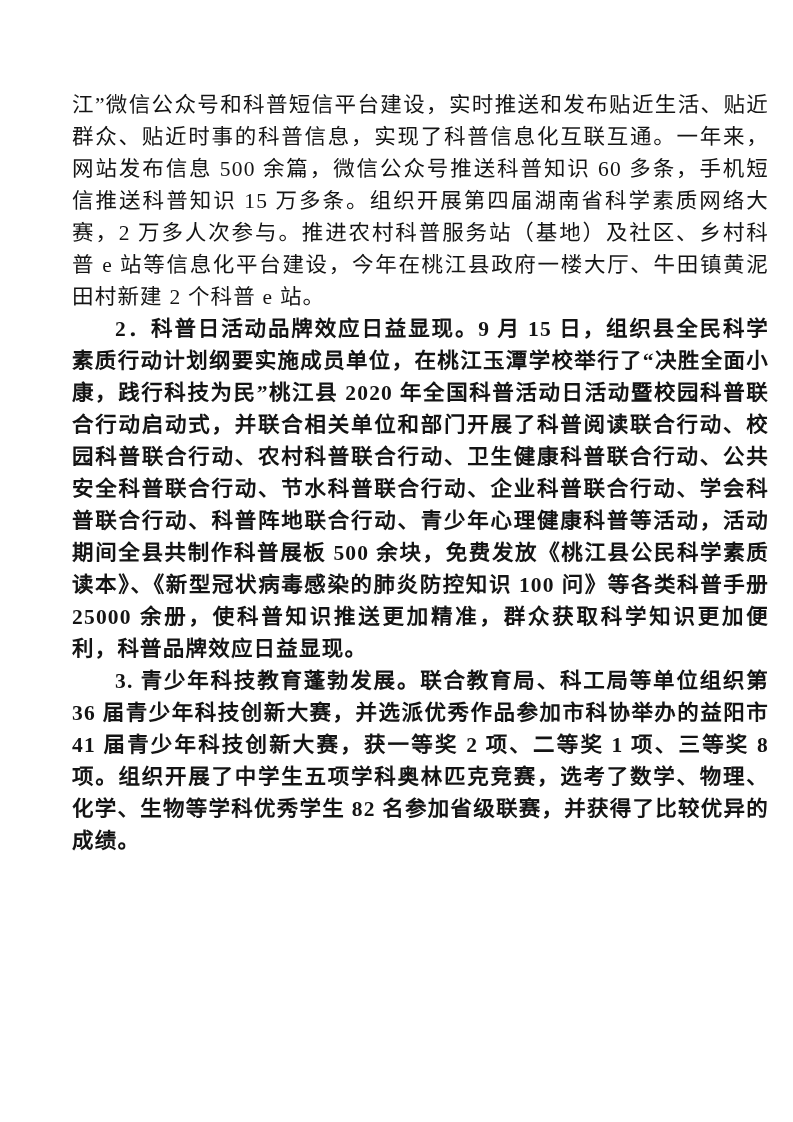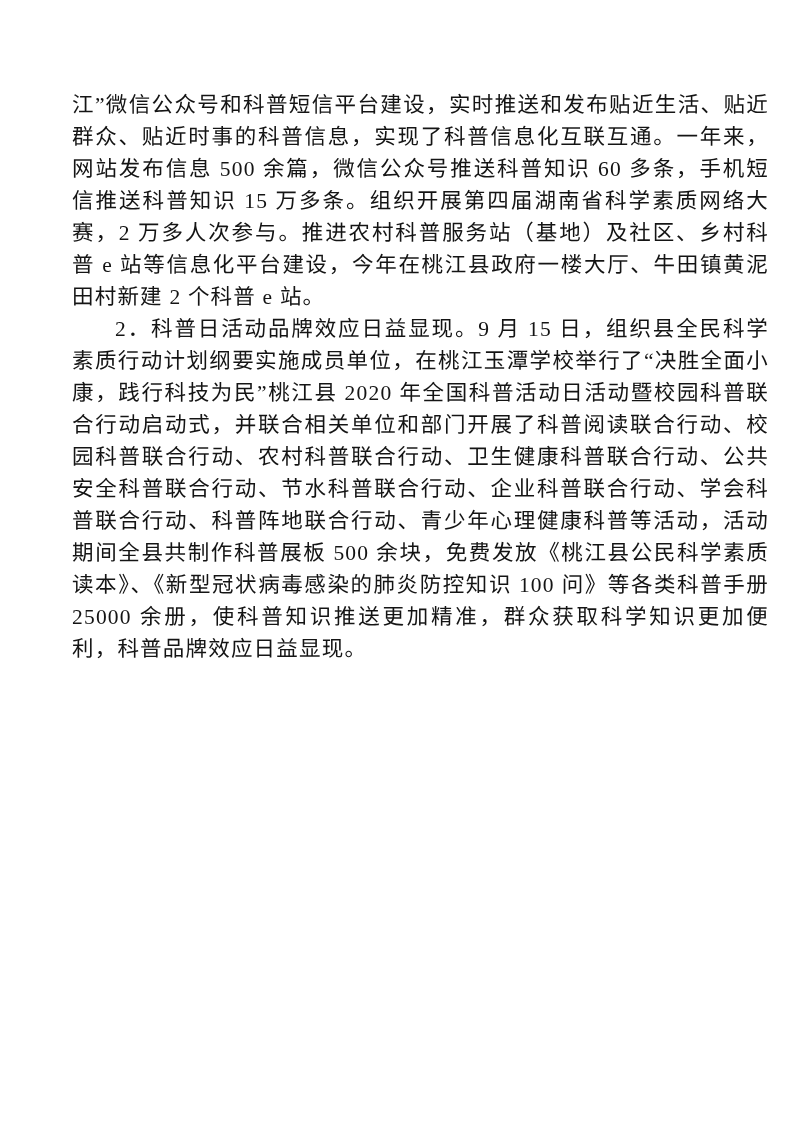--- a/index.html
+++ b/index.html
@@ -30,23 +30,25 @@
     text-justify: inter-ideograph;
   }
 
   .para {
     text-align: justify;
     margin: 0;
   }
 
   .para.indent {
     text-indent: 2em;
+    font-weight: bold;
   }
 </style>
 </head>
 <body>
 
 <div class="page">
   <div class="doc-body">
     <p class="para">江”微信公众号和科普短信平台建设，实时推送和发布贴近生活、贴近群众、贴近时事的科普信息，实现了科普信息化互联互通。一年来，网站发布信息 500 余篇，微信公众号推送科普知识 60 多条，手机短信推送科普知识 15 万多条。组织开展第四届湖南省科学素质网络大赛，2 万多人次参与。推进农村科普服务站（基地）及社区、乡村科普 e 站等信息化平台建设，今年在桃江县政府一楼大厅、牛田镇黄泥田村新建 2 个科普 e 站。</p>
     <p class="para indent">2．科普日活动品牌效应日益显现。9 月 15 日，组织县全民科学素质行动计划纲要实施成员单位，在桃江玉潭学校举行了“决胜全面小康，践行科技为民”桃江县 2020 年全国科普活动日活动暨校园科普联合行动启动式，并联合相关单位和部门开展了科普阅读联合行动、校园科普联合行动、农村科普联合行动、卫生健康科普联合行动、公共安全科普联合行动、节水科普联合行动、企业科普联合行动、学会科普联合行动、科普阵地联合行动、青少年心理健康科普等活动，活动期间全县共制作科普展板 500 余块，免费发放《桃江县公民科学素质读本》、《新型冠状病毒感染的肺炎防控知识 100 问》等各类科普手册 25000 余册，使科普知识推送更加精准，群众获取科学知识更加便利，科普品牌效应日益显现。</p>
+    <p class="para indent">3. 青少年科技教育蓬勃发展。联合教育局、科工局等单位组织第 36 届青少年科技创新大赛，并选派优秀作品参加市科协举办的益阳市 41 届青少年科技创新大赛，获一等奖 2 项、二等奖 1 项、三等奖 8 项。组织开展了中学生五项学科奥林匹克竞赛，选考了数学、物理、化学、生物等学科优秀学生 82 名参加省级联赛，并获得了比较优异的成绩。</p>
   </div>
 </div>
 
 </body></html>

